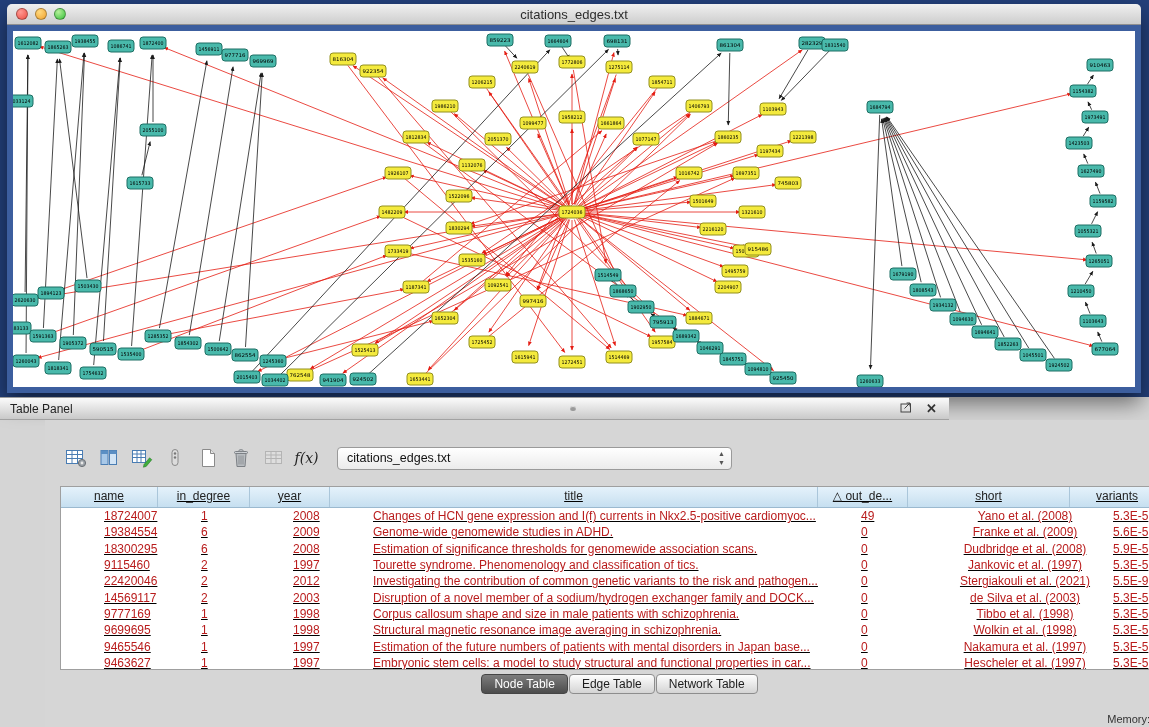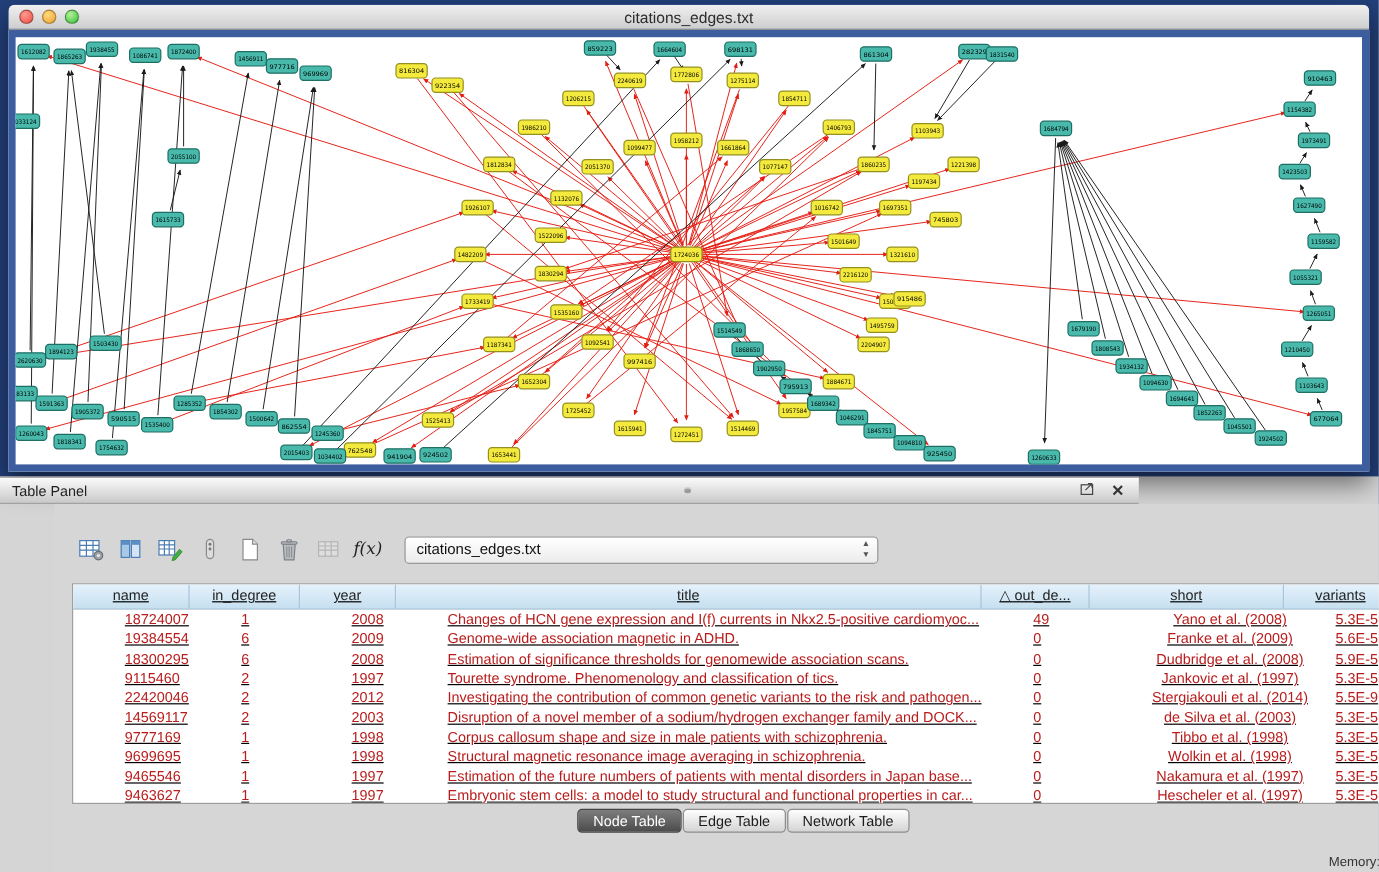--- a/index.html
+++ b/index.html
@@ -813,21 +813,21 @@
           <div class="tcell c2">2008</div>
           <div class="tcell c3">Changes of HCN gene expression and I(f) currents in Nkx2.5-positive cardiomyoc...</div>
           <div class="tcell c4">49</div>
           <div class="tcell c5">Yano et al. (2008)</div>
           <div class="tcell c6">5.3E-5</div>
         </div>
         <div class="trow">
           <div class="tcell c0">19384554</div>
           <div class="tcell c1">6</div>
           <div class="tcell c2">2009</div>
-          <div class="tcell c3">Genome-wide association magnetic in ADHD.</div>
+          <div class="tcell c3">Genome-wide genomewide studies in ADHD.</div>
           <div class="tcell c4">0</div>
           <div class="tcell c5">Franke et al. (2009)</div>
           <div class="tcell c6">5.6E-5</div>
         </div>
         <div class="trow">
           <div class="tcell c0">18300295</div>
           <div class="tcell c1">6</div>
           <div class="tcell c2">2008</div>
           <div class="tcell c3">Estimation of significance thresholds for genomewide association scans.</div>
           <div class="tcell c4">0</div>
@@ -842,21 +842,21 @@
           <div class="tcell c4">0</div>
           <div class="tcell c5">Jankovic et al. (1997)</div>
           <div class="tcell c6">5.3E-5</div>
         </div>
         <div class="trow">
           <div class="tcell c0">22420046</div>
           <div class="tcell c1">2</div>
           <div class="tcell c2">2012</div>
           <div class="tcell c3">Investigating the contribution of common genetic variants to the risk and pathogen...</div>
           <div class="tcell c4">0</div>
-          <div class="tcell c5">Stergiakouli et al. (2014)</div>
+          <div class="tcell c5">Stergiakouli et al. (2021)</div>
           <div class="tcell c6">5.5E-9</div>
         </div>
         <div class="trow">
           <div class="tcell c0">14569117</div>
           <div class="tcell c1">2</div>
           <div class="tcell c2">2003</div>
           <div class="tcell c3">Disruption of a novel member of a sodium/hydrogen exchanger family and DOCK...</div>
           <div class="tcell c4">0</div>
           <div class="tcell c5">de Silva et al. (2003)</div>
           <div class="tcell c6">5.3E-5</div>

